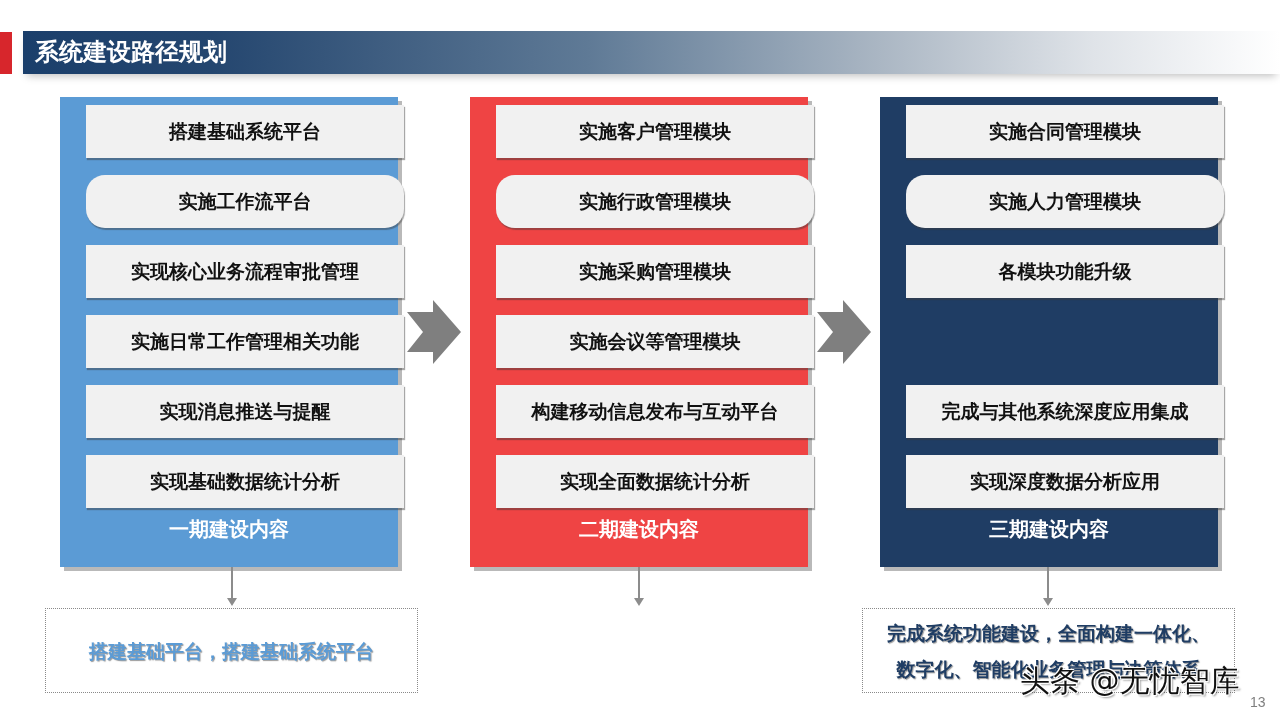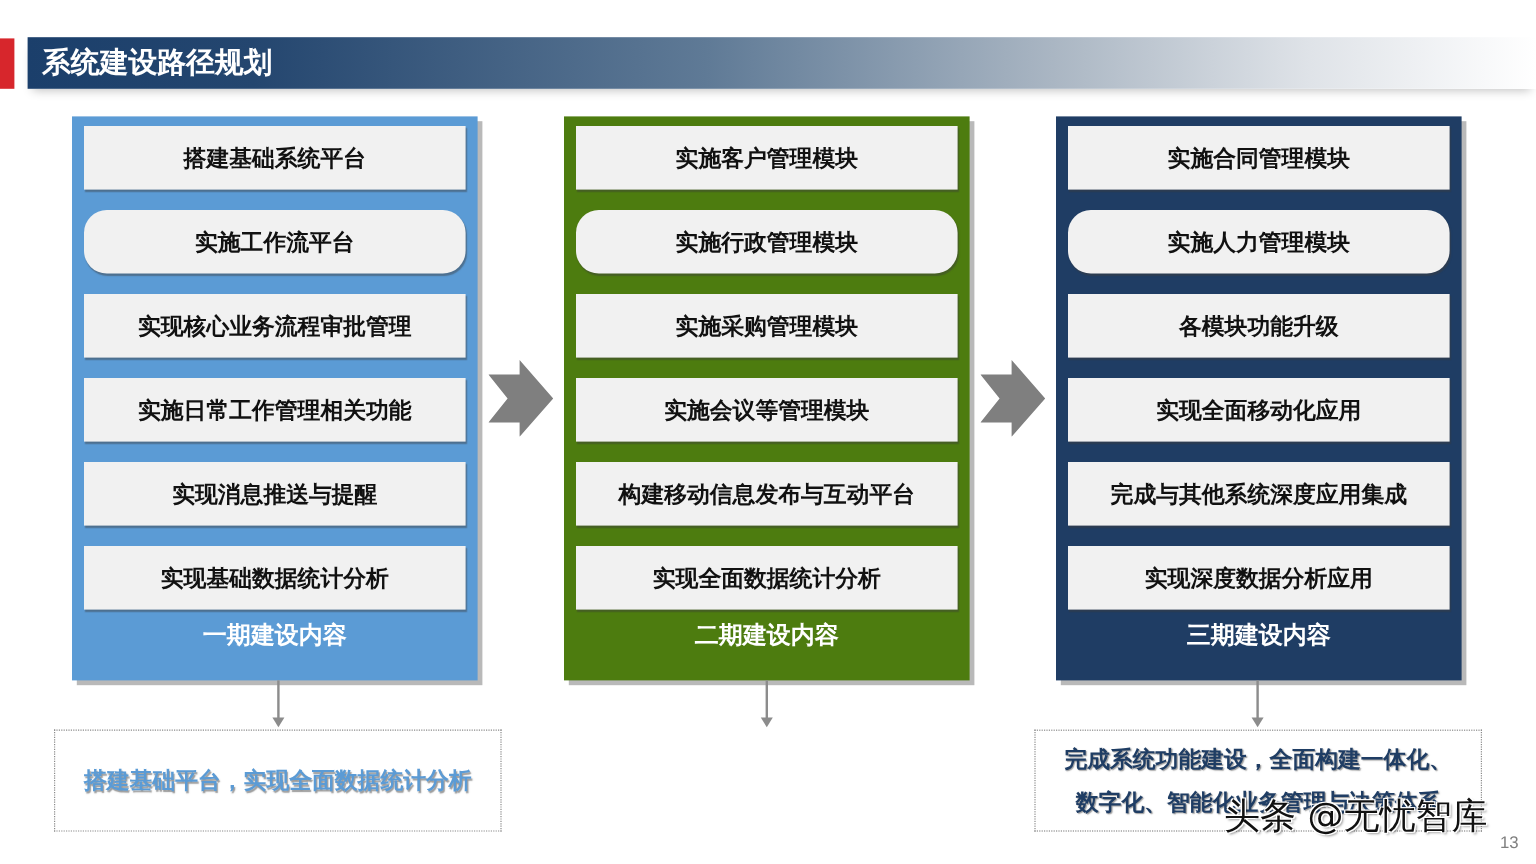--- a/index.html
+++ b/index.html
@@ -25,25 +25,25 @@
       color: #ffffff; font-size: 24px; font-weight: bold; letter-spacing: 0px;
       line-height: 30px;
     }
 
     
     .column {
       position: absolute; top: 97px; width: 338px; height: 470px;
       box-shadow: 4px 4px 0 #b9b9b9;
     }
     .col1 { left: 60px; background: #5b9bd5; }
-    .col2 { left: 470px; background: #4d7c0f; }
+    .col2 { left: 470px; background: #ef4444; }
     .col3 { left: 880px; background: #1f3d64; }
 
     .item {
-      position: absolute; left: 10px; width: 318px; height: 53px;
+      position: absolute; left: 26px; width: 318px; height: 53px;
       background: #f1f1f1;
       box-shadow: 1px 2px 1px rgba(60,60,60,0.45);
       display: flex; align-items: center; justify-content: center;
       color: #111; font-size: 19px; font-weight: bold;
     }
     .item.i0 { top: 8px; }
     .item.i1 { top: 78px; border-radius: 19px; }
     .item.i2 { top: 148px; }
     .item.i3 { top: 218px; }
     .item.i4 { top: 288px; }
@@ -133,32 +133,31 @@
   </div>
 
   <svg class="flow-arrow arrow2" viewBox="0 0 54 64">
     <polygon points="0,12 26,12 26,0 54,32 26,64 26,52 0,52 16,32" fill="#7f7f7f"></polygon>
   </svg>
 
   <div class="column col3">
     <div class="item i0">实施合同管理模块</div>
     <div class="item i1">实施人力管理模块</div>
     <div class="item i2">各模块功能升级</div>
-    <div class="item i3">实现全面移动化应用</div>
     <div class="item i4">完成与其他系统深度应用集成</div>
     <div class="item i5">实现深度数据分析应用</div>
     <div class="phase-label">三期建设内容</div>
   </div>
 
   <div class="connector conn1"></div>
   <div class="connector conn2"></div>
   <div class="connector conn3"></div>
 
   <div class="desc desc1">
-    <div class="desc-line">搭建基础平台，实现全面数据统计分析</div>
+    <div class="desc-line">搭建基础平台，搭建基础系统平台</div>
   </div>
   <div class="desc desc3">
     <div class="desc-line">完成系统功能建设，全面构建一体化、</div>
     <div class="desc-line">数字化、智能化业务管理与决策体系</div>
   </div>
 
   <div class="watermark">头条 @无忧智库</div>
   <div class="page-number">13</div>
 </div>
 

